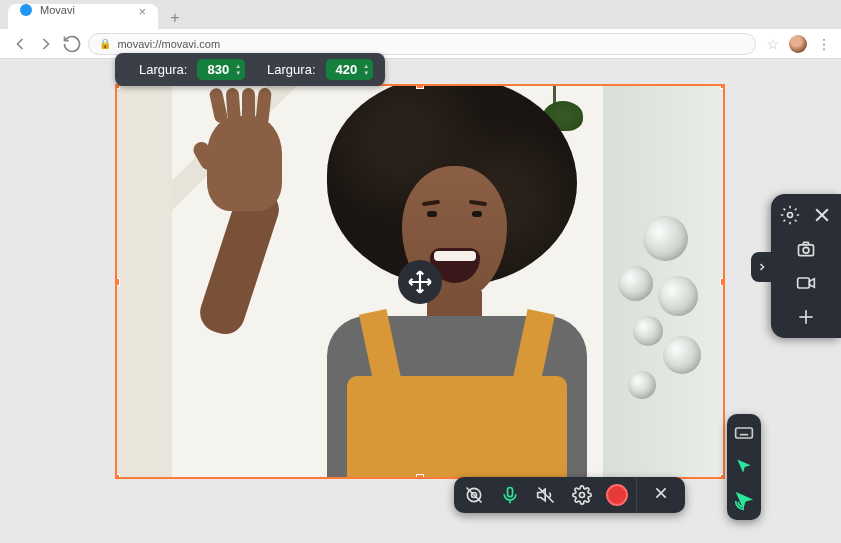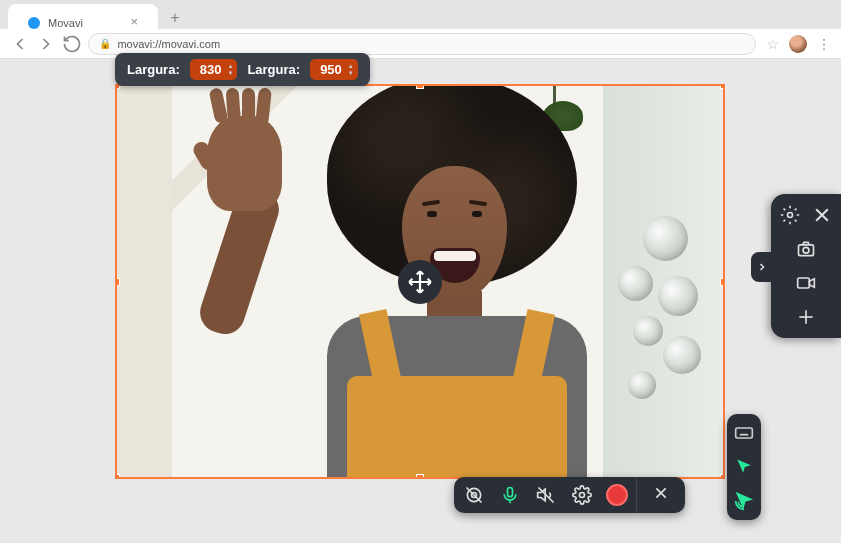--- a/index.html
+++ b/index.html
@@ -18,26 +18,26 @@
   }
   .tab-strip {
     display: flex;
     align-items: flex-end;
     height: 29px;
     background: #e4e4e4;
     padding-left: 8px;
   }
   .tab {
     display: flex;
-    align-items: flex-end;
+    align-items: flex-start;
     height: 25px;
     background: #fff;
     border-top-left-radius: 8px;
     border-top-right-radius: 8px;
-    padding: 0 20px;
+    padding: 0 12px;
     font-size: 11px;
     color: #555;
     min-width: 150px;
     position: relative;
   }
   .tab-favicon {
     width: 12px; height: 12px;
     border-radius: 50%;
     background: #2196f3;
     margin-right: 8px;
@@ -108,23 +108,23 @@
     border-radius: 8px;
     display: flex;
     align-items: center;
     padding: 6px 12px;
     gap: 10px;
     color: #fff;
     font-size: 13px;
     z-index: 10;
     box-shadow: 0 2px 6px rgba(0,0,0,0.3);
   }
-  .dim-label { font-weight: 700; }
+  .dim-label { font-weight: 400; margin-left: 12px; }
   .dim-input {
-    background: #c2410c;
+    background: #15803d;
     border-radius: 5px;
     padding: 3px 4px 3px 10px;
     display: flex;
     align-items: center;
     gap: 6px;
     font-weight: 600;
     font-size: 13px;
   }
   .spinner {
     display: flex; flex-direction: column;
@@ -313,21 +313,21 @@
     <span class="dim-label">Largura:</span>
     <div class="dim-input">
       <span>830</span>
       <div class="spinner">
           <span>▲</span>
           <span>▼</span>
         </div>
     </div>
     <span class="dim-label">Largura:</span>
     <div class="dim-input">
-      <span>950</span>
+      <span>420</span>
       <div class="spinner">
           <span>▲</span>
           <span>▼</span>
         </div>
     </div>
   </div>
 
   <div class="capture-area">
     <div class="scene">
       <div class="wall-left"></div>

